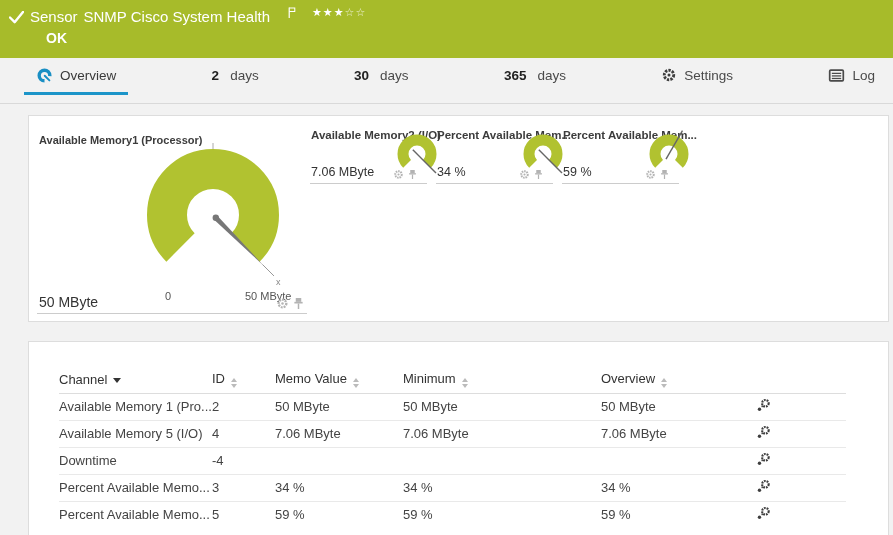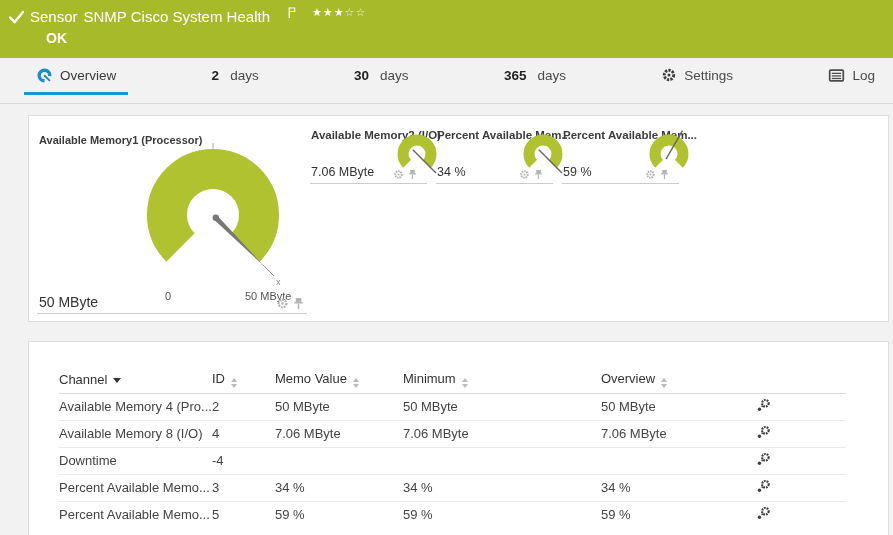--- a/index.html
+++ b/index.html
@@ -267,31 +267,31 @@
             </span></th>
         <th class="col-max"><span>Overview</span><span class="sorters">
               <span class="arr-up"></span>
               <span class="arr-dn"></span>
             </span></th>
         <th class="col-set"></th>
       </tr>
     </thead>
     <tbody>
       <tr>
-        <td class="col-ch">Available Memory 4 (Pro...</td>
+        <td class="col-ch">Available Memory 1 (Pro...</td>
         <td class="col-id">2</td>
         <td class="col-lv">50 MByte</td>
         <td class="col-min">50 MByte</td>
         <td class="col-max">50 MByte</td>
         <td class="col-set"><svg class="chset" width="15" height="15" viewBox="0 0 16 16">
               <use href="#g-chset"></use>
             </svg></td>
       </tr>
       <tr>
-        <td class="col-ch">Available Memory 8 (I/O)</td>
+        <td class="col-ch">Available Memory 5 (I/O)</td>
         <td class="col-id">4</td>
         <td class="col-lv">7.06 MByte</td>
         <td class="col-min">7.06 MByte</td>
         <td class="col-max">7.06 MByte</td>
         <td class="col-set"><svg class="chset" width="15" height="15" viewBox="0 0 16 16">
               <use href="#g-chset"></use>
             </svg></td>
       </tr>
       <tr>
         <td class="col-ch">Downtime</td>

